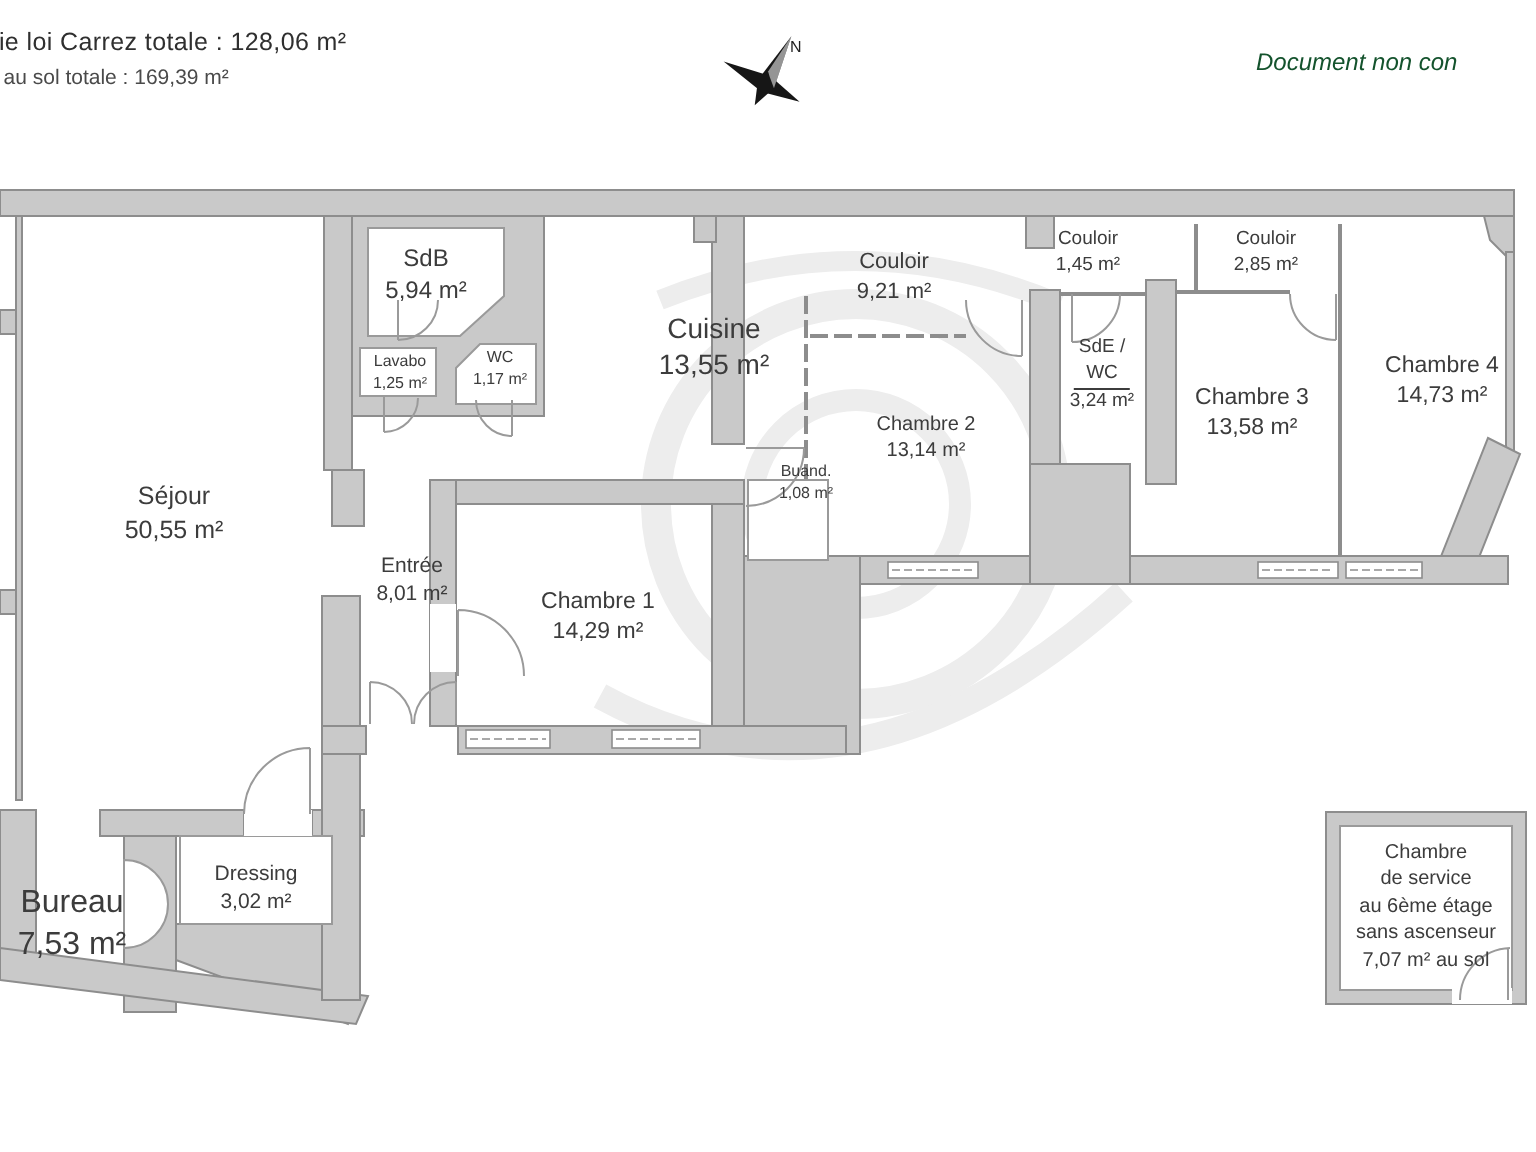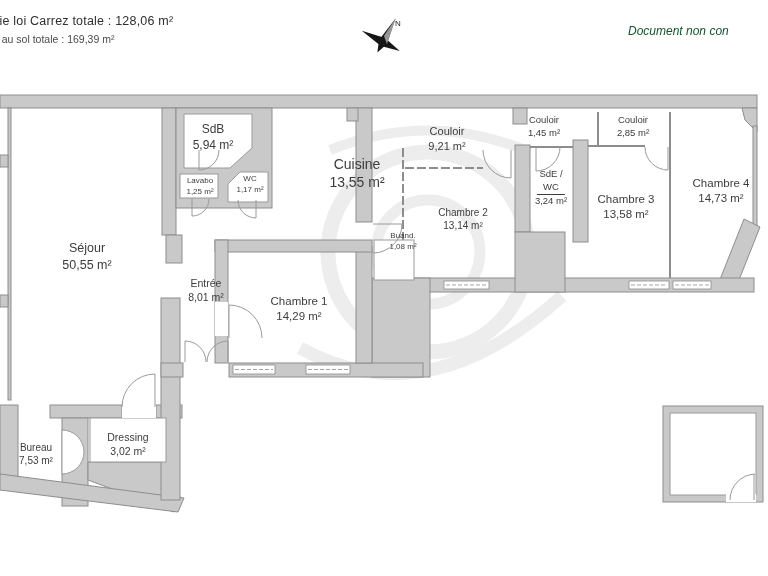--- a/index.html
+++ b/index.html
@@ -178,22 +178,29 @@
       <div>8,01 m²</div>
   </div>
   <div class="rl" style="left:299px;top:294px;font-size:11.5px;">
     <div>Chambre 1</div>
       <div>14,29 m²</div>
   </div>
   <div class="rl" style="left:393px;top:231px;font-size:8px;margin-left:10px;">
     <div>Buand.</div>
       <div>1,08 m²</div>
   </div>
-  <div class="rl" style="left:36px;top:441px;font-size:10px;">
+  <div class="rl" style="left:36px;top:441px;font-size:16px;">
     <div>Bureau</div>
       <div>7,53 m²</div>
   </div>
   <div class="rl" style="left:128px;top:431px;font-size:10.5px;">
     <div>Dressing</div>
       <div>3,02 m²</div>
   </div>
+  <div class="rl svc" style="left:713px;top:420px;font-size:10px;">
+    <div>Chambre</div>
+    <div>de service</div>
+    <div>au 6ème étage</div>
+    <div>sans ascenseur</div>
+    <div>7,07 m² au sol</div>
+  </div>
 
 </div>
 
 </body></html>

